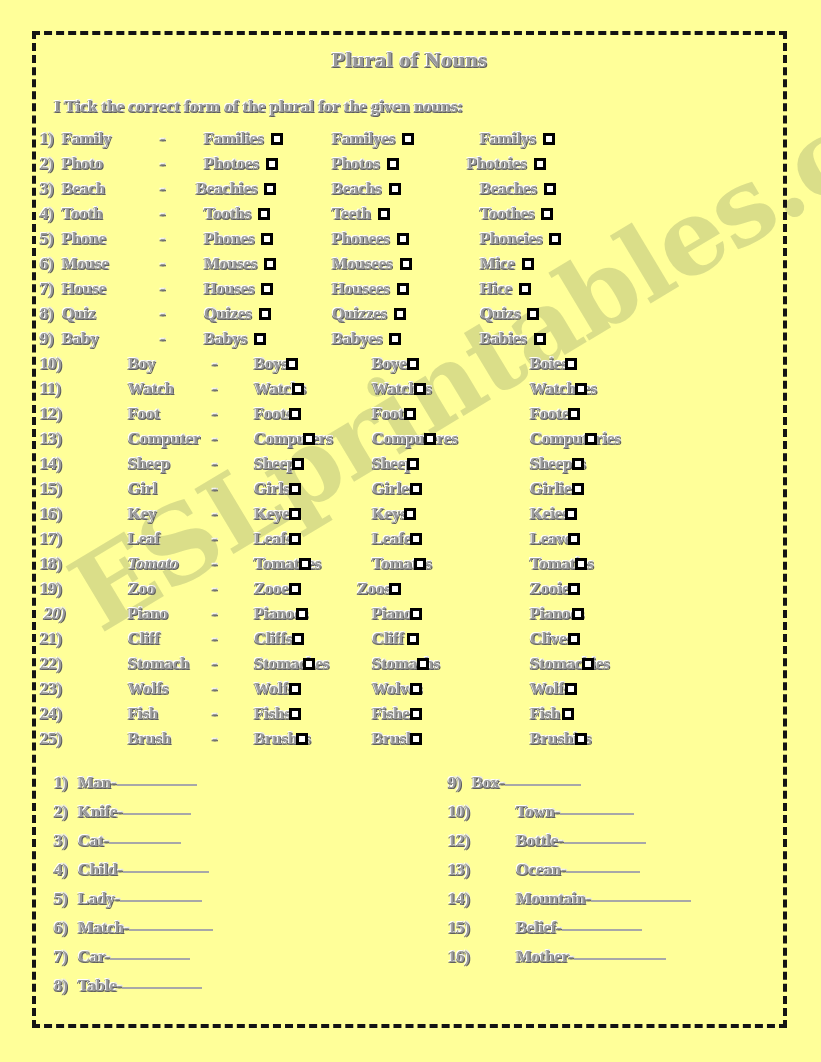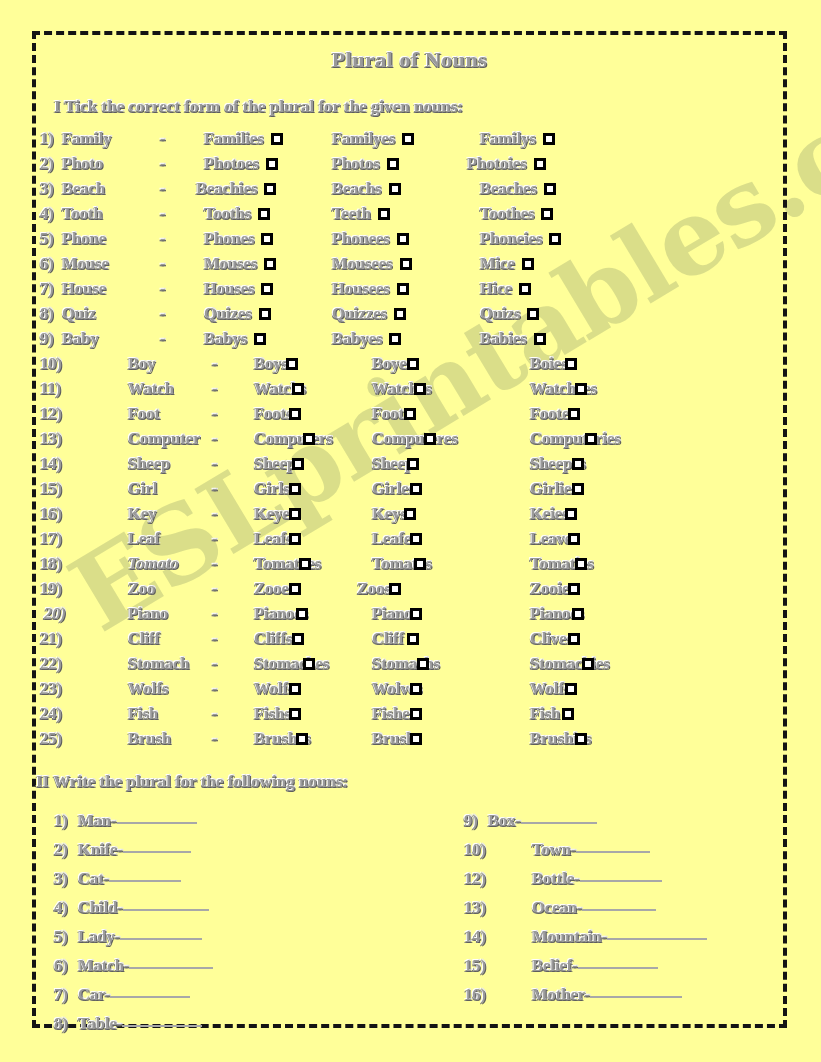--- a/index.html
+++ b/index.html
@@ -352,34 +352,33 @@
         <div class="trow">
           <span class="cell num emb" style="left: 8px;">25)</span>
           <span class="cell word emb" style="left: 96px;">Brush</span>
           <span class="cell dash emb" style="left: 180px;">-</span>
           <span class="optwrap" style="left: 222px;"><span class="opt emb">Brushes</span><span class="box" style="position: absolute; left: 42px; top: 4px;"></span></span>
           <span class="optwrap" style="left: 340px;"><span class="opt emb">Brushs</span><span class="box" style="position: absolute; left: 38px; top: 4px;"></span></span>
           <span class="optwrap" style="left: 498px;"><span class="opt emb">Brushies</span><span class="box" style="position: absolute; left: 45px; top: 4px;"></span></span>
         </div>
       </div>
 
-    <div class="section-head emb" id="sec2head">II Write the plural for the following nouns:</div>
 
     <div id="write-section" style="height: 230px;">
       <div class="wcol" id="wleft" style="left: 22px;">
           <div class="wrow"><span class="wnum emb" style="width: 24px;">1)</span><span class="wlabel emb">Man-</span><span class="blank" style="width: 80px;"></span></div>
           <div class="wrow"><span class="wnum emb" style="width: 24px;">2)</span><span class="wlabel emb">Knife-</span><span class="blank" style="width: 68px;"></span></div>
           <div class="wrow"><span class="wnum emb" style="width: 24px;">3)</span><span class="wlabel emb">Cat-</span><span class="blank" style="width: 72px;"></span></div>
           <div class="wrow"><span class="wnum emb" style="width: 24px;">4)</span><span class="wlabel emb">Child-</span><span class="blank" style="width: 86px;"></span></div>
           <div class="wrow"><span class="wnum emb" style="width: 24px;">5)</span><span class="wlabel emb">Lady-</span><span class="blank" style="width: 82px;"></span></div>
           <div class="wrow"><span class="wnum emb" style="width: 24px;">6)</span><span class="wlabel emb">Match-</span><span class="blank" style="width: 84px;"></span></div>
           <div class="wrow"><span class="wnum emb" style="width: 24px;">7)</span><span class="wlabel emb">Car-</span><span class="blank" style="width: 80px;"></span></div>
           <div class="wrow"><span class="wnum emb" style="width: 24px;">8)</span><span class="wlabel emb">Table-</span><span class="blank" style="width: 80px;"></span></div>
         </div>
-      <div class="wcol" id="wright" style="left: 432px;">
+      <div class="wcol" id="wright" style="left: 416px;">
           <div class="wrow"><span class="wnum emb" style="width: 24px;">9)</span><span class="wlabel emb">Box-</span><span class="blank" style="width: 76px;"></span></div>
           <div class="wrow"><span class="wnum emb" style="width: 68px;">10)</span><span class="wlabel emb">Town-</span><span class="blank" style="width: 74px;"></span></div>
           <div class="wrow"><span class="wnum emb" style="width: 68px;">12)</span><span class="wlabel emb">Bottle-</span><span class="blank" style="width: 82px;"></span></div>
           <div class="wrow"><span class="wnum emb" style="width: 68px;">13)</span><span class="wlabel emb">Ocean-</span><span class="blank" style="width: 74px;"></span></div>
           <div class="wrow"><span class="wnum emb" style="width: 68px;">14)</span><span class="wlabel emb">Mountain-</span><span class="blank" style="width: 100px;"></span></div>
           <div class="wrow"><span class="wnum emb" style="width: 68px;">15)</span><span class="wlabel emb">Belief-</span><span class="blank" style="width: 80px;"></span></div>
           <div class="wrow"><span class="wnum emb" style="width: 68px;">16)</span><span class="wlabel emb">Mother-</span><span class="blank" style="width: 92px;"></span></div>
         </div>
     </div>
 

